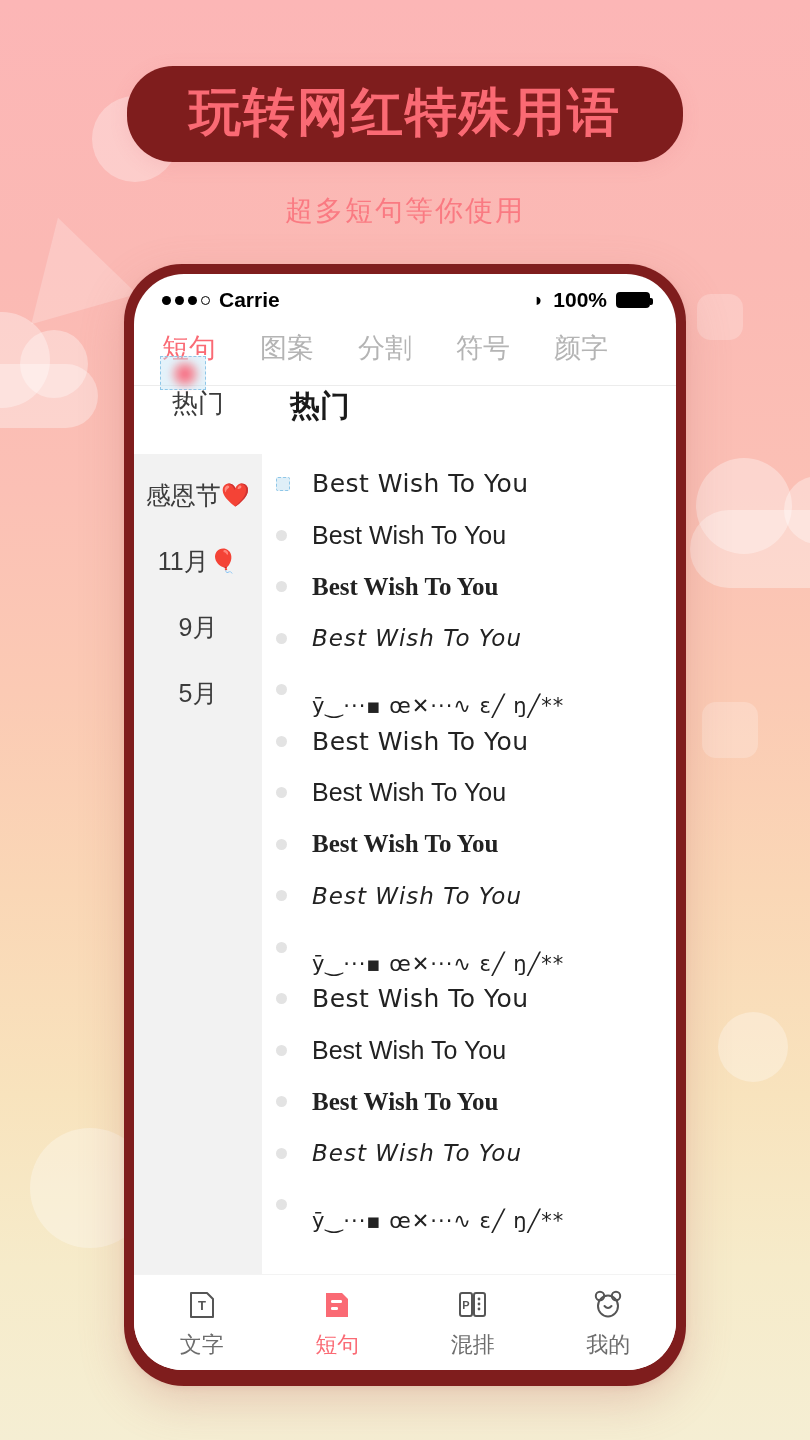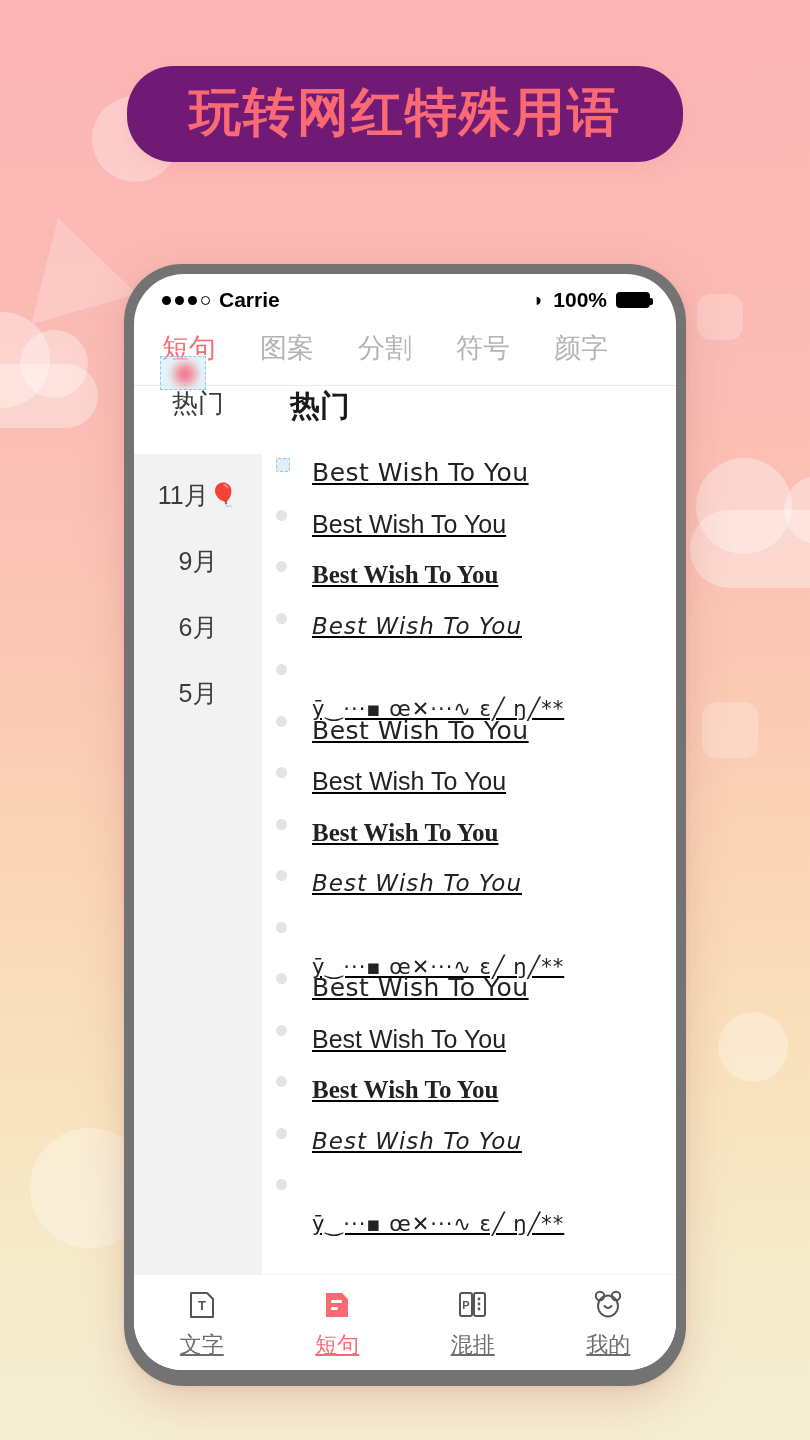--- a/index.html
+++ b/index.html
@@ -17,33 +17,33 @@
   .deco-tri{ position:absolute; width:0;height:0; border-left:55px solid transparent;
              border-right:55px solid transparent; border-bottom:95px solid rgba(255,255,255,.22); }
   .deco-cloud{ position:absolute; background:rgba(255,255,255,.34); border-radius:60px; }
   .deco-cloud:before,.deco-cloud:after{ content:""; position:absolute; background:inherit; border-radius:50%; }
   .deco-cloud:before{ width:96px;height:96px; left:6px; top:-52px; }
   .deco-cloud:after{ width:68px;height:68px; right:10px; top:-34px; }
 
   
   .header{ position:absolute; top:0; left:0; right:0; padding-top:66px; text-align:center; z-index:5; }
   .title-pill{
-    display:inline-block; background:#701a75; border-radius:46px;
+    display:inline-block; background:#7f1d1d; border-radius:46px;
     padding:20px 62px 24px; box-shadow:0 4px 18px rgba(222,120,130,.16);
   }
   .title-text{
     font-family:"DejaVu Sans","Liberation Sans",sans-serif;
     font-size:52px; font-weight:bold; color:#fa6a74; letter-spacing:2px; line-height:1;
   }
   .subtitle{ margin-top:30px; font-size:28px; color:#fa7a82; letter-spacing:2px; }
 
   
   .phone{
     position:absolute; left:124px; top:264px; width:562px; height:1122px;
-    background:#737373; border-radius:58px 58px 60px 60px;
+    background:#7f1d1d; border-radius:58px 58px 60px 60px;
     box-shadow:0 16px 44px rgba(196,118,116,.30), 0 2px 6px rgba(180,110,110,.15);
     overflow:hidden;
   }
   .screen{ position:absolute; inset:10px 10px 16px 10px; background:#fff; border-radius:50px 50px 48px 48px;
            overflow:hidden; display:flex; flex-direction:column; }
 
   
   .statusbar{ height:52px; flex:0 0 52px; display:flex; align-items:center;
               justify-content:space-between; padding:0 26px 0 28px; }
   .sb-left{ display:flex; align-items:center; gap:9px; font-size:21px; font-weight:bold; color:#000; }
@@ -72,36 +72,36 @@
   .sec-head .right{ flex:1; padding-left:28px; font-size:30px; font-weight:bold; color:#1a1a1a; }
 
   
   .body{ flex:1; display:flex; min-height:0; }
   .sidebar{ width:128px; background:#f2f2f2; padding-top:8px; overflow:hidden; }
   .side-item{ height:66px; display:flex; align-items:center; justify-content:center;
               font-size:25px; color:#3c3c3c; white-space:nowrap; }
   .side-item .emo{ font-size:23px; margin-left:1px; }
 
   .list{ flex:1; background:#fff; overflow:hidden; padding-top:4px; }
-  .list-item{ height:51.5px; display:flex; align-items:flex-start; padding-left:14px;text-decoration:underline; }
+  .list-item{ height:51.5px; display:flex; align-items:center; padding-left:14px; }
   .bullet{ width:11px;height:11px;border-radius:50%;background:#e3e3e3; flex:0 0 11px; margin-right:25px; }
   .bullet.sel{ background:rgba(196,226,243,.55); border:1px dashed #8fc7e8; border-radius:2px;
                width:14px;height:14px; flex:0 0 14px; margin-right:22px; }
   .it-text{ font-size:25px; color:#222; white-space:nowrap; }
   .st-round{ font-family:"DejaVu Sans",sans-serif; letter-spacing:.5px; font-size:25px; }
   .st-sans { font-family:"Liberation Sans",sans-serif; font-size:25px; }
   .st-serif{ font-family:"Liberation Serif","DejaVu Serif",serif; font-weight:bold; font-size:25px; }
   .st-hand { font-family:"DejaVu Sans",sans-serif; font-style:italic; font-size:23px; letter-spacing:1px; }
   .st-sym  { font-family:"DejaVu Sans",sans-serif; font-size:21px; letter-spacing:1px;margin-top:33px; }
 
   
   .botnav{ flex:0 0 96px; display:flex; align-items:center; background:#fff;
            border-top:1px solid #f3f3f3; }
   .nav-item{ flex:1; display:flex; flex-direction:column; align-items:center; gap:6px; }
-  .nav-label{ font-size:22px; color:#6d6d6d;text-decoration:underline; }
+  .nav-label{ font-size:22px; color:#6d6d6d; }
   .nav-item.active .nav-label{ color:#fa6a74; }
   .nav-ico{ width:38px;height:38px; display:flex; align-items:center; justify-content:center; }
 </style>
 </head>
 <body>
 
 <div class="bg-deco">
   <div class="deco-circle" style="width:86px;height:86px;left:92px;top:96px;"></div>
   <div class="deco-tri" style="left:16px;top:216px;transform:rotate(-16deg);"></div>
   <div class="deco-square" style="width:46px;height:46px;left:697px;top:294px;"></div>
@@ -109,20 +109,21 @@
   <div class="deco-cloud" style="width:150px;height:64px;left:-52px;top:364px;"></div>
   <div class="deco-square" style="width:56px;height:56px;left:702px;top:702px;"></div>
   <div class="deco-circle" style="width:120px;height:120px;left:30px;top:1128px;"></div>
   <div class="deco-circle" style="width:70px;height:70px;left:718px;top:1012px;"></div>
 </div>
 
 <div class="header">
   <div class="title-pill">
     <div class="title-text">玩转网红特殊用语</div>
   </div>
+  <div class="subtitle">超多短句等你使用</div>
 </div>
 
 <div class="phone">
   <div class="screen">
 
     <div class="statusbar">
       <div class="sb-left">
         <span class="sig-dots">
           <i></i>
             <i></i>
@@ -151,28 +152,29 @@
     </div>
 
     <div class="sec-head">
       <div class="left">热门</div>
       <div class="right">热门</div>
     </div>
 
     <div class="body">
       <div class="sidebar" id="sidebar">
           <div class="side-item">
+            <span>感恩节</span>
+            <span class="emo">❤️</span>
+          </div>
+          <div class="side-item">
             <span>11月</span>
             <span class="emo">🎈</span>
           </div>
           <div class="side-item">
             <span>9月</span>
-          </div>
-          <div class="side-item">
-            <span>6月</span>
           </div>
           <div class="side-item">
             <span>5月</span>
           </div>
         </div>
       <div class="list" id="list">
           <div class="list-item">
             <span class="bullet sel"></span>
             <span class="it-text st-round">Best Wish To You</span>
           </div>

